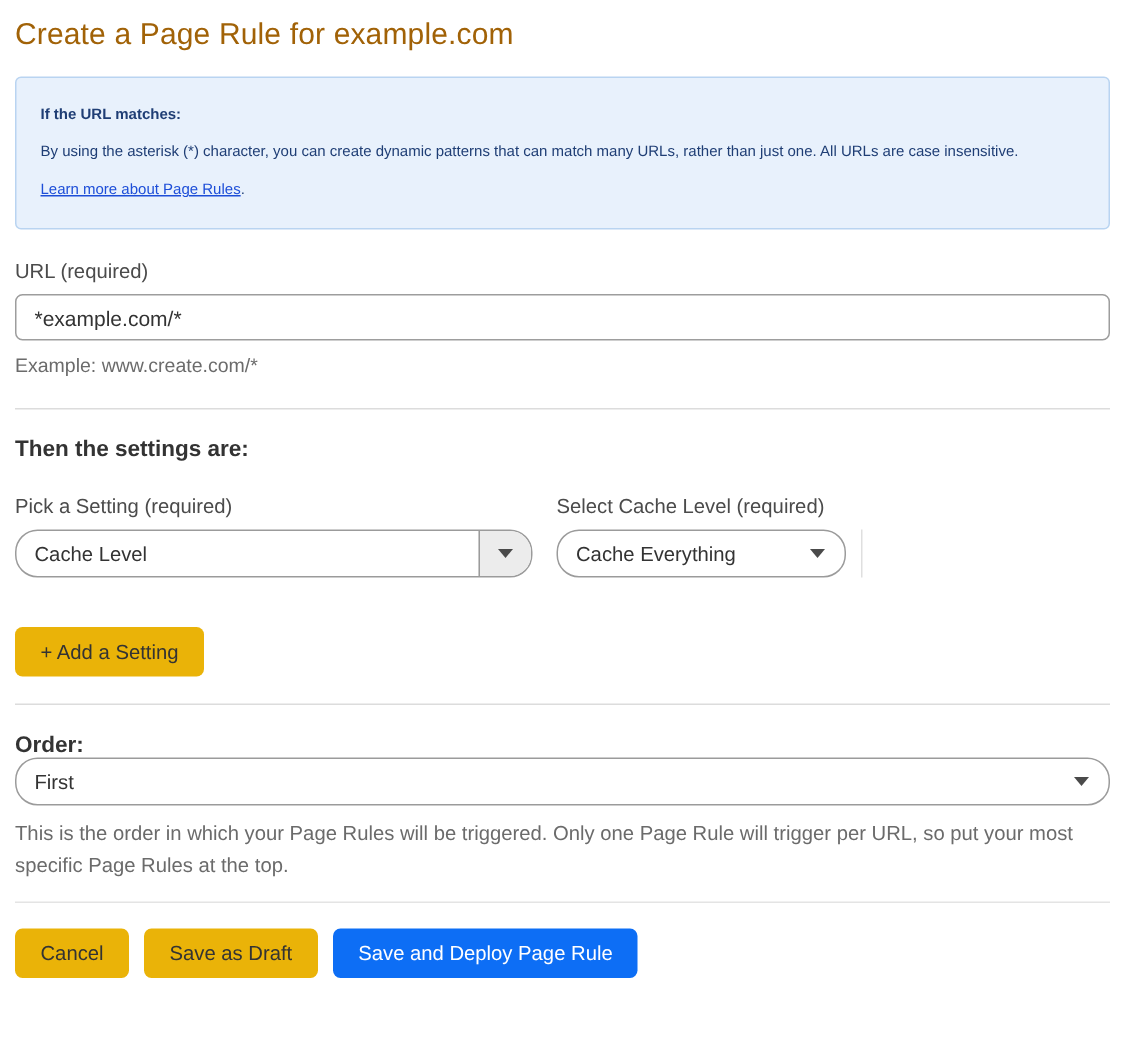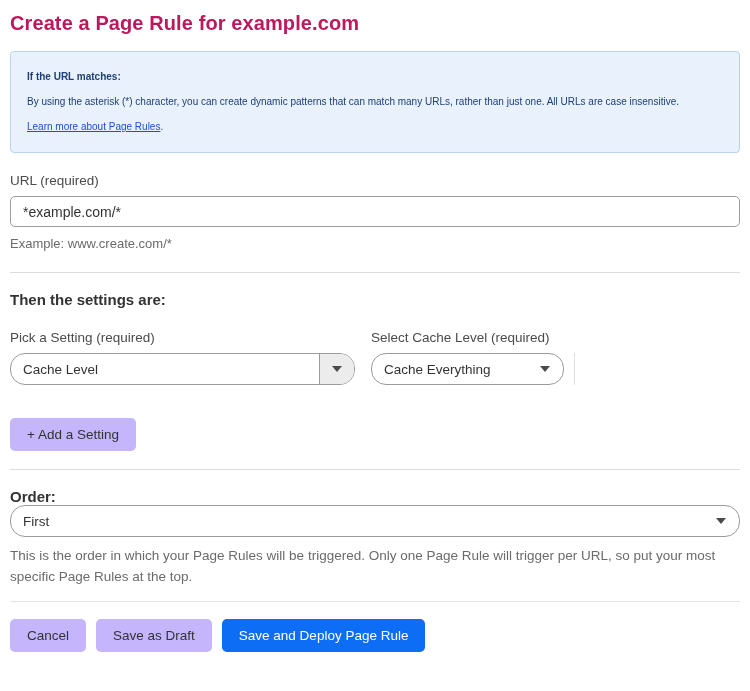--- a/index.html
+++ b/index.html
@@ -6,21 +6,21 @@
   html, body { background: #ffffff; }
   body {
     width: 750px; height: 691px;
     font-family: "Liberation Sans", sans-serif;
     color: #333;
     overflow: hidden;
   }
   .page { padding: 10px 10px 0 10px; }
 
   h1.page-title {
-    font-size: 20px; font-weight: bold; color: #be185d;
+    font-size: 20px; font-weight: normal; color: #a16207;
     margin: 2px 0 16px 0; letter-spacing: 0.1px;
   }
 
   .info-box {
     background: #e8f1fc;
     border: 1px solid #b9d4f1;
     border-radius: 4px;
     padding: 12px 16px 13px 16px;
     color: #1f3e75;
     font-size: 10px;
@@ -80,21 +80,21 @@
   }
   .col2-wrap { display: flex; }
 
   .btn {
     display: inline-flex; align-items: center; justify-content: center;
     height: 33px; padding: 0 17px;
     border: none; border-radius: 5px;
     font-family: "Liberation Sans", sans-serif;
     font-size: 13.5px; cursor: pointer;
   }
-  .btn-gray { background: #c4b5fd; color: #333; }
+  .btn-gray { background: #eab308; color: #333; }
   .btn-blue { background: #0d6ef5; color: #ffffff; }
   .add-setting-btn { margin-top: 33px; }
 
   .order-block { margin-top: 3px; }
   .order-label { margin-top: 21px; }
   .full-select { width: 730px; }
 
   .order-help {
     font-size: 13.5px; color: #6b6b6b; line-height: 21px; margin-top: 8px;
     max-width: 724px;

